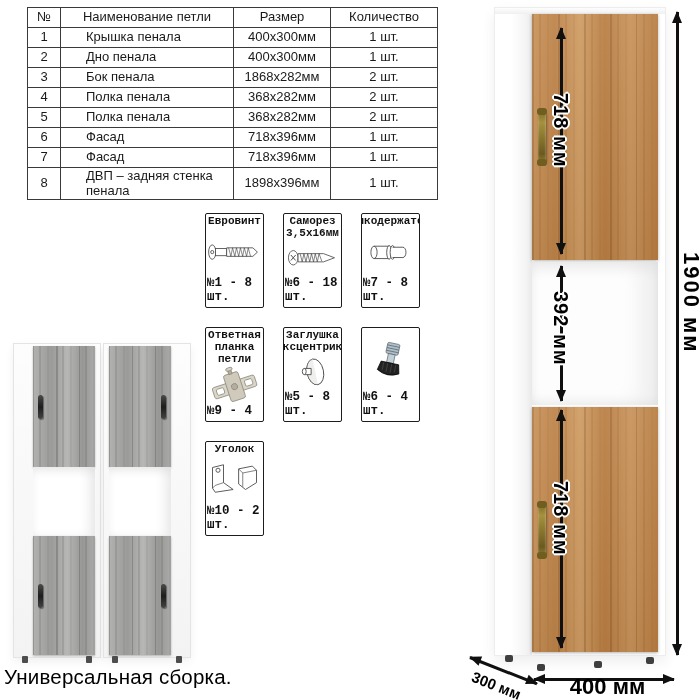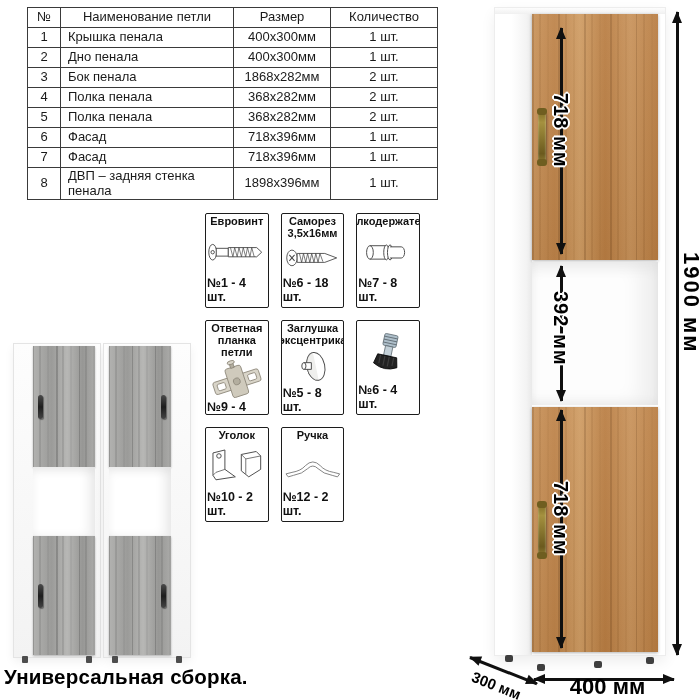--- a/index.html
+++ b/index.html
@@ -5,25 +5,25 @@
   * { box-sizing: border-box; margin: 0; padding: 0; }
   html,body { background:#fff; }
   body { font-family: "Liberation Sans", sans-serif; }
   #sheet { position:relative; width:700px; height:700px; background:#fff; overflow:hidden; }
 
   
   #parts-table { position:absolute; left:27px; top:7px; width:410px;
     border-collapse:collapse; font-size:13px; color:#1a1a1a; table-layout:fixed; }
   #parts-table th, #parts-table td { border:1.3px solid #3a3a3a; padding:1px 4px;
     height:20px; line-height:1.12; font-weight:normal; text-align:center; }
-  #parts-table td.c1 { text-align:left; padding-left:7px; }
+  #parts-table td.c1 { text-align:left; padding-left:25px; }
 
   
   #hw-grid { position:absolute; left:205px; top:213px; width:215px;
-    display:grid; grid-template-columns:repeat(3,1fr); grid-auto-rows:95px; gap:12px; }
+    display:grid; grid-template-columns:repeat(3,1fr); grid-auto-rows:95px; gap:19px;font-family:Liberation Mono, monospace; }
   .hw-cell { border:1.7px solid #1c1c1c; border-radius:2px; background:#fff;
     display:flex; flex-direction:column; align-items:center; justify-content:space-between;
     padding:2px 1px; overflow:hidden; }
   .hw-title { font-weight:bold; font-size:11px; line-height:1.08; text-align:center; color:#111; }
   .hw-count { font-weight:bold; font-size:12.5px; color:#111; padding-bottom:1px; }
   .hw-icon { flex:1; width:100%; display:flex; align-items:center; justify-content:center; }
   .hw-icon svg { max-width:78px; max-height:46px; }
 
   
   .wood-gold {
@@ -93,21 +93,21 @@
   .dim-v { position:absolute; writing-mode:vertical-rl; text-orientation:mixed;
     font-weight:bold; font-size:20px; letter-spacing:1px; color:#000; white-space:nowrap;
     text-shadow:-2px 0 0 #fff,2px 0 0 #fff,0 -2px 0 #fff,0 2px 0 #fff,
       -1px -1px 0 #fff,1px 1px 0 #fff,-1px 1px 0 #fff,1px -1px 0 #fff; }
   #lbl-1900 { font-size:22px; letter-spacing:2px; }
   .dim-h { position:absolute; font-weight:bold; color:#000; white-space:nowrap; }
   #lbl-400 { left:535px; top:674px; width:145px; text-align:center; font-size:22px; }
   #lbl-300 { left:461px; top:663px; width:76px; text-align:center; font-size:15px;
     transform:rotate(21.5deg); transform-origin:left center; }
 
-  #caption { position:absolute; left:4px; top:665px; font-size:20.5px; font-weight:bold; color:#000; letter-spacing:.2px; }
+  #caption { position:absolute; left:4px; top:665px; font-size:20.5px; font-weight:normal; color:#000; letter-spacing:.2px; }
 </style>
 </head>
 <body>
 
 <div id="sheet">
 
   <table id="parts-table">
     <colgroup>
         <col style="width:33px">
         <col style="width:173px">
@@ -181,21 +181,21 @@
           <svg viewBox="0 0 84 40">
             <g fill="#fff" stroke="#4a4a4a" stroke-width="1.3">
               <ellipse cx="8" cy="20" rx="5.5" ry="11"></ellipse>
               <circle cx="8" cy="20" r="2.4"></circle>
               <rect x="13" y="14.5" width="17" height="11"></rect>
               <path d="M30 13.5 H70 L77 20 L70 26.5 H30 Z"></path>
               <path d="M33 13.5 l3.5 13 l2.5 -13 l3.5 13 l2.5 -13 l3.5 13 l2.5 -13 l3.5 13 l2.5 -13 l3.5 13 l2.5 -13 l3.5 13" fill="none" stroke-width="1"></path>
             </g>
           </svg>
         </div>
-        <div class="hw-count">№1 - 4 шт.</div>
+        <div class="hw-count">№1 - 8 шт.</div>
       </div>
       <div class="hw-cell">
         <div class="hw-title">Саморез 3,5х16мм</div>
         <div class="hw-icon">
           <svg viewBox="0 0 80 40">
             <g fill="#fff" stroke="#4a4a4a" stroke-width="1.2">
               <ellipse cx="12" cy="20" rx="7" ry="10.5"></ellipse>
               <path d="M8.5 16 l7 8 M8.5 24 l7 -8" stroke-width="1.4"></path>
               <path d="M19 14 H56 L72 20 L56 26 H19 Z"></path>
               <path d="M22 14 l3 12 l2.5 -12 l3 12 l2.5 -12 l3 12 l2.5 -12 l3 12 l2.5 -12 l3 12 l2.5 -12 l4 11" fill="none" stroke-width="1"></path>
@@ -274,29 +274,20 @@
               <path d="M8 8 L24 4 L24 30 L38 40 L12 44 L8 38 Z"></path>
               <circle cx="16" cy="12" r="3"></circle>
               <path d="M24 30 L12 34 L8 38" fill="none" stroke-width="1"></path>
               <path d="M46 10 L66 6 L72 12 L72 30 L56 40 L46 32 Z"></path>
               <path d="M46 10 L52 16 L52 36 M52 16 L72 12" fill="none" stroke-width="1"></path>
             </g>
           </svg>
         </div>
         <div class="hw-count">№10 - 2 шт.</div>
       </div>
-      <div class="hw-cell">
-        <div class="hw-title">Ручка</div>
-        <div class="hw-icon">
-          <svg viewBox="0 0 80 36">
-            <path d="M4 28 L12 26 Q24 24 30 17 Q40 7 50 17 Q56 24 68 26 L76 28 L73 32 L66 30 Q54 28 47 21 Q40 14 33 21 Q26 28 14 30 L7 32 Z" fill="#fff" stroke="#777" stroke-width="1.2"></path>
-          </svg>
-        </div>
-        <div class="hw-count">№12 - 2 шт.</div>
-      </div>
     </div>
 
   <div id="cab-a" class="cab-small">
     <div class="door t wood-gray">
         <span class="handle-dark"></span>
       </div>
     <div class="niche-s"></div>
     <div class="door b wood-gray">
         <span class="handle-dark"></span>
       </div>

